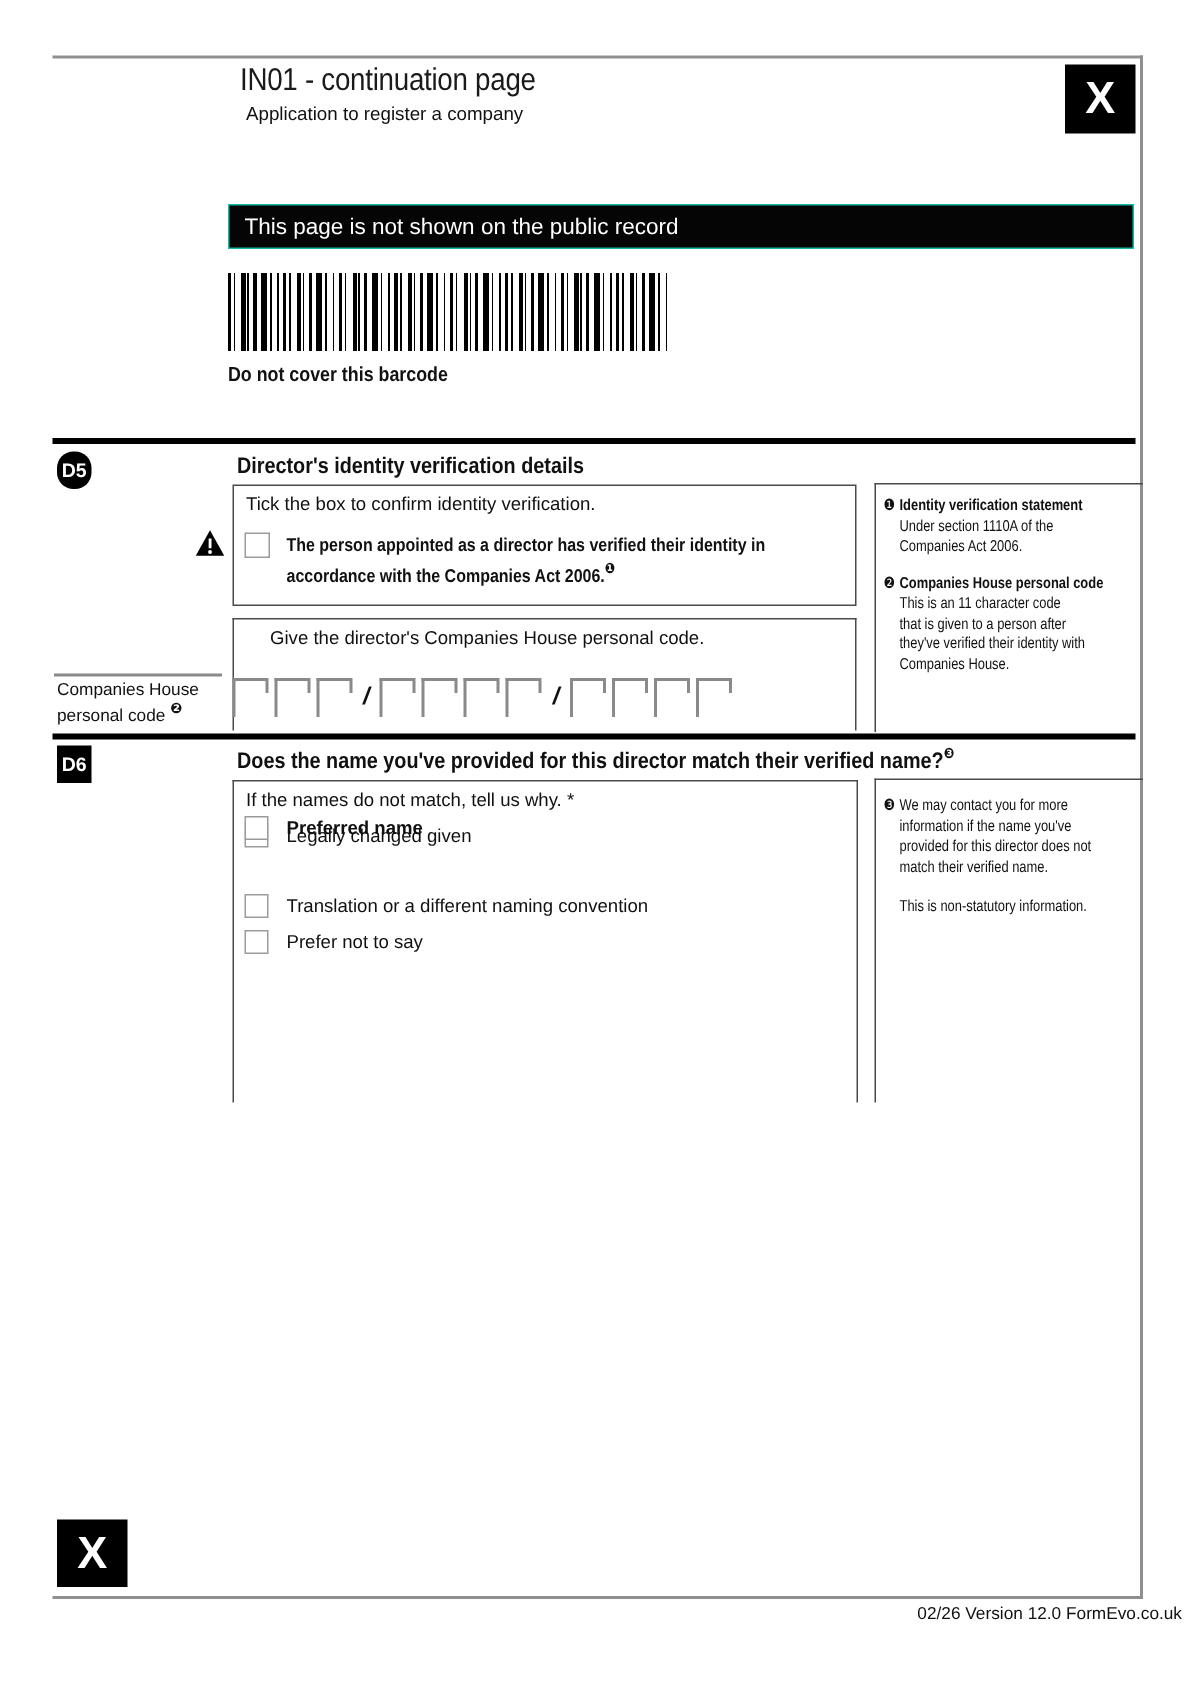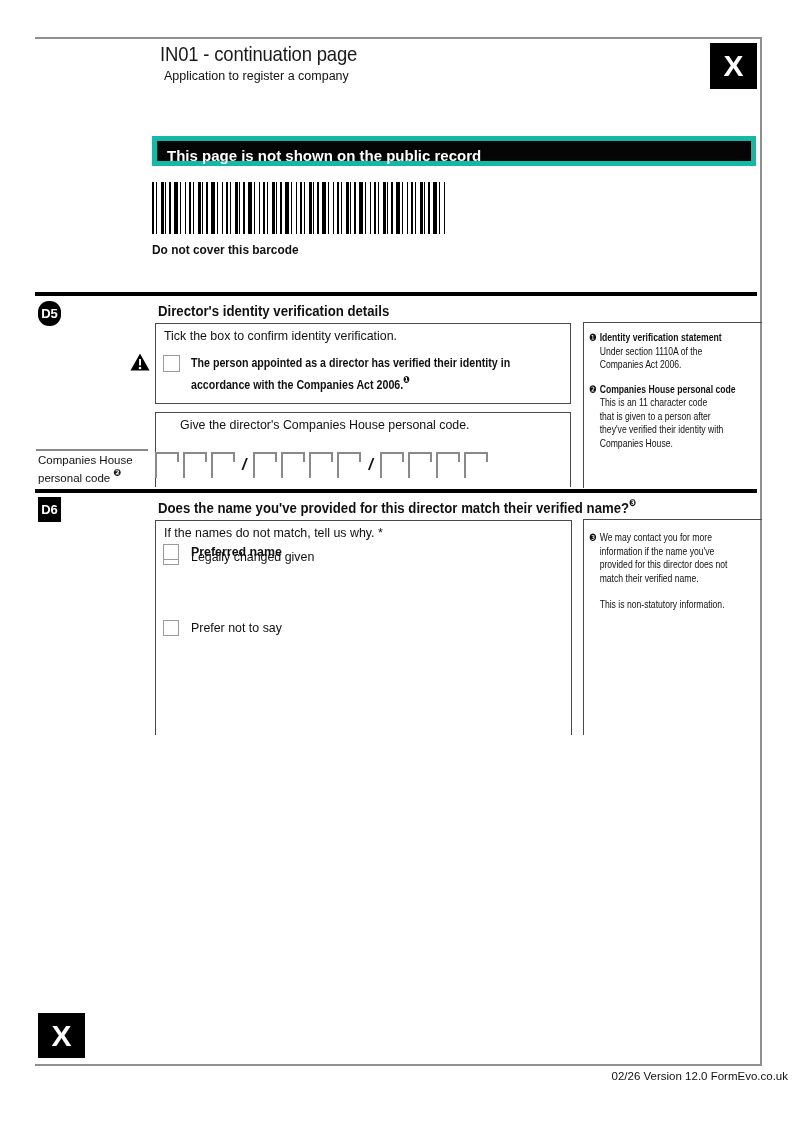--- a/index.html
+++ b/index.html
@@ -13,22 +13,22 @@
          border-top:2px solid #8f8f8f;border-right:2px solid #8f8f8f;border-bottom:2px solid #8f8f8f;}
 
   .form-title{left:160px;top:42px;font-size:21px;color:#1a1a1a;letter-spacing:-0.2px;}
   .form-subtitle{left:164px;top:69px;font-size:12.5px;}
 
   .xbox{width:47px;height:46px;background:#000;color:#fff;font-weight:bold;font-size:30px;
         display:flex;align-items:center;justify-content:center;}
   .xbox-top{left:710px;top:43px;}
   .xbox-bottom{left:38px;top:1013px;height:45px;}
 
-  .banner{left:152px;top:136px;width:604px;height:30px;background:#050505;border:5px solid #14b8a6;
-          color:#fff;font-weight:bold;font-size:15px;line-height:29px;padding-left:10px;box-sizing:border-box;
+  .banner{left:152px;top:136px;width:604px;height:30px;background:#050505;border:1px solid #14b8a6;
+          color:#fff;font-weight:normal;font-size:15px;line-height:29px;padding-left:10px;box-sizing:border-box;
           white-space:nowrap;}
 
   .barcode{left:152px;top:182px;width:294px;height:52px;background-color:#fff;
     background-image:repeating-linear-gradient(90deg,
       #000 0 2px,#fff 2px 4px,#000 4px 5px,#fff 5px 9px,#000 9px 12px,#fff 12px 13px,
       #000 13px 14px,#fff 14px 17px,#000 17px 19px,#fff 19px 22px,#000 22px 26px,#fff 26px 28px,
       #000 28px 29px,#fff 29px 33px,#000 33px 34px,#fff 34px 37px);}
   .barcode-caption{left:152px;top:242px;font-size:13.5px;font-weight:bold;}
 
   .rule{left:35px;width:722px;height:4px;background:#000;}
@@ -179,20 +179,24 @@
   <div class="abs body-text d6-instruction">If the names do not match, tell us why. *</div>
 
   <div class="option-row" style="top:549px;">
     <div class="checkbox cb-d6"></div>
     <span class="option-label">Legally changed given</span>
   </div>
   <div class="option-row" style="top:544px;font-weight:bold;">
     <div class="checkbox cb-d6"></div>
     <span class="option-label">Preferred name</span>
   </div>
+  <div class="option-row" style="top:596px;">
+    <div class="checkbox cb-d6"></div>
+    <span class="option-label">Translation or a different naming convention</span>
+  </div>
   <div class="option-row" style="top:620px;">
     <div class="checkbox cb-d6"></div>
     <span class="option-label">Prefer not to say</span>
   </div>
 
   <div class="abs notes-box notes-d6">
     <div class="notes-inner">
       <div class="note">
         <span class="note-marker">❸</span>
         <div class="note-lines">

